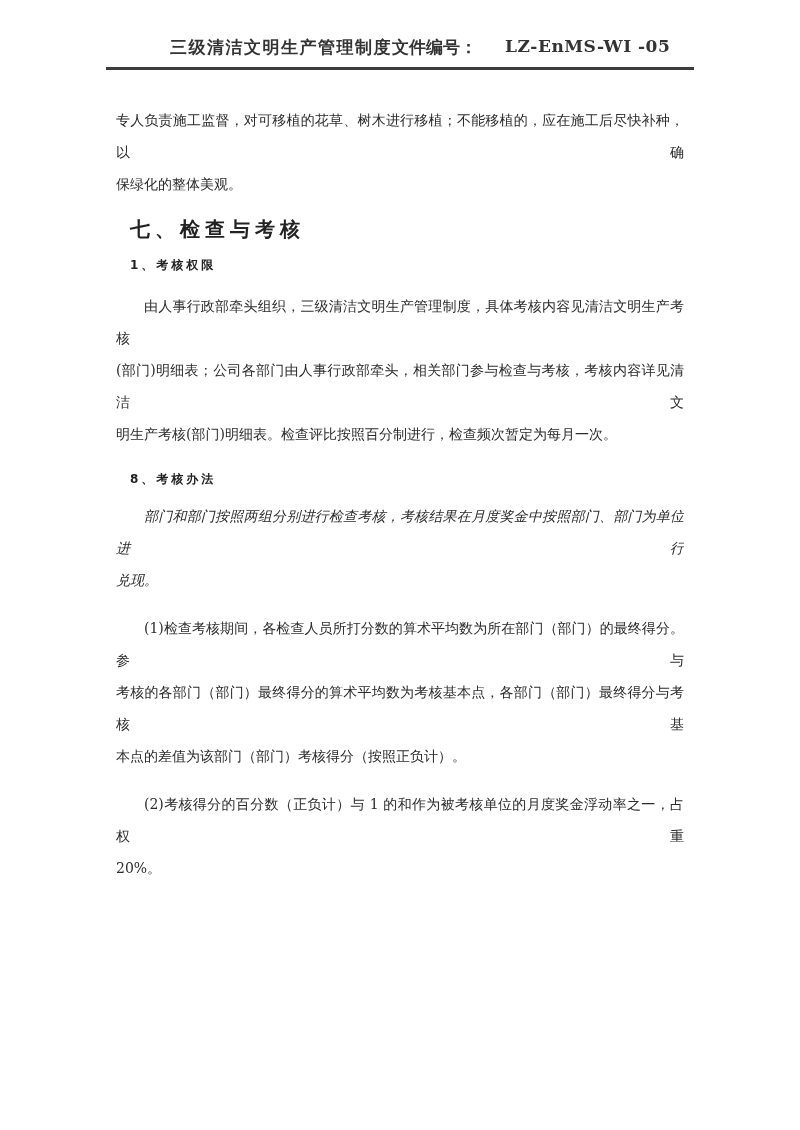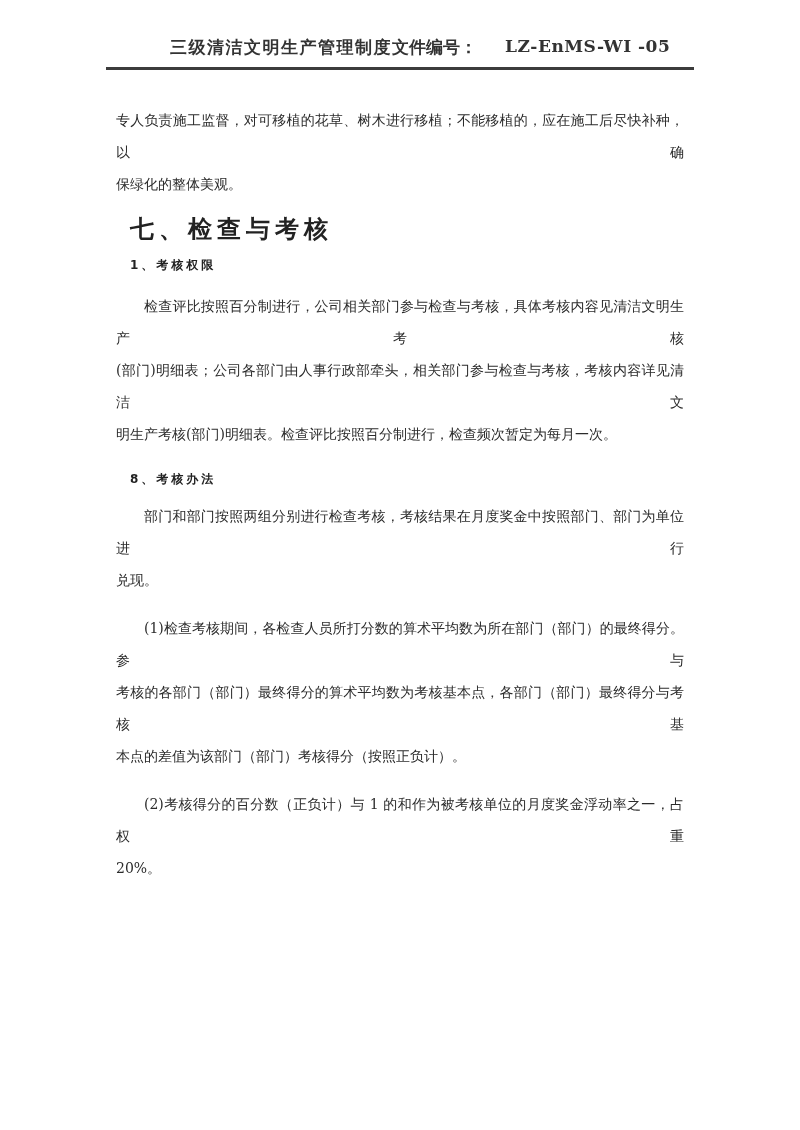--- a/index.html
+++ b/index.html
@@ -65,33 +65,33 @@
   }
   .para.indent .line:first-child { text-indent: 2em; }
   .h1, .h2 {
     font-family: "DejaVu Sans", "Liberation Sans", sans-serif;
     font-weight: bold;
     color: #222222;
     margin: 0;
     padding-left: 30px;
   }
   .h1 {
-    font-size: 24px;
+    font-size: 20px;
     line-height: 26px;
     letter-spacing: 5px;
     margin-top: 12px;
   }
   .h2 {
     font-size: 12px;
     line-height: 26px;
     letter-spacing: 3px;
     margin-top: 10px;
   }
   .mt12 { margin-top: 12px; }
-  .mt8  { margin-top: 8px; }
+  .mt8  { margin-top: 8px; font-style: italic; }
   .mt0  { margin-top: 0; }
 </style>
 </head>
 <body>
 
 <div class="page">
   <div class="header">
     <span class="h-title">三级清洁文明生产管理制度</span>
     <span class="h-doc">
       <span>文件编号：</span>
@@ -104,21 +104,21 @@
     <div class="para">
         <div class="line">专人负责施工监督，对可移植的花草、树木进行移植；不能移植的，应在施工后尽快补种，以确</div>
         <div class="line last">保绿化的整体美观。</div>
       </div>
 
     <h1 class="h1">七、检查与考核</h1>
 
     <h2 class="h2">1、考核权限</h2>
 
     <div class="para indent mt12">
-        <div class="line">检查评比按照百分制进行，公司相关部门参与检查与考核，具体考核内容见清洁文明生产考核</div>
+        <div class="line">由人事行政部牵头组织，三级清洁文明生产管理制度，具体考核内容见清洁文明生产考核</div>
         <div class="line">(部门)明细表；公司各部门由人事行政部牵头，相关部门参与检查与考核，考核内容详见清洁文</div>
         <div class="line last">明生产考核(部门)明细表。检查评比按照百分制进行，检查频次暂定为每月一次。</div>
       </div>
 
     <h2 class="h2">8、考核办法</h2>
 
     <div class="para indent mt8">
         <div class="line">部门和部门按照两组分别进行检查考核，考核结果在月度奖金中按照部门、部门为单位进行</div>
         <div class="line last">兑现。</div>
       </div>

